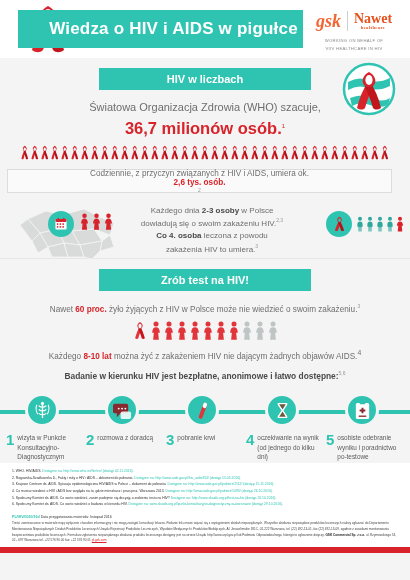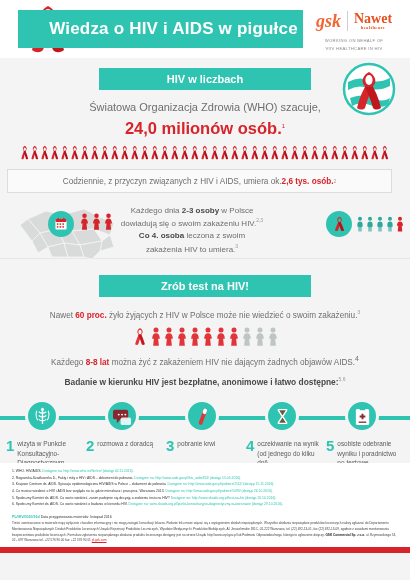--- a/index.html
+++ b/index.html
@@ -48,38 +48,38 @@
   .big-num { color:#d8232a; font-size:16.5px; font-weight:bold; margin-top:3px; position:relative; z-index:3; text-align:center;}
   .big-num sup { font-size:6px; font-weight:normal; color:#d8232a; }
   .globe { position:absolute; right:14px; top:4px; width:54px; height:54px; z-index:3; }
 
   .ribbon-row { display:flex; justify-content:center; gap:.5px; margin-top:7px; padding:0 10px; position:relative; z-index:3;}
   .ribbon-row svg { width:9.5px; height:15px; flex:0 0 auto; }
 
   .fact-box {
     margin:9px 18px 0 7px; background:#fafafa; border:1px solid #dcdcdc;
     height:24px; display:flex; align-items:center; justify-content:center;
-    font-size:8.2px; color:#6e6e6e; position:relative; z-index:3;
+    font-size:8.2px; color:#6e6e6e; position:relative; z-index:3;flex-direction:column;
   }
   .fact-box b { color:#d8232a; }
   .fact-box sup { font-size:5px; color:#9a9a9a; }
 
   .poland-row { position:relative; height:66px; margin-top:6px; z-index:3;}
   .poland-map { position:absolute; left:14px; top:2px; width:110px; height:62px; }
   .cal-circle { position:absolute; left:48px; top:12px; width:26px; height:26px; border-radius:50%; background:#2fc4b2; display:flex; align-items:center; justify-content:center;}
   .three-people { position:absolute; left:80px; top:14px; display:flex; gap:3px; }
-  .mid-text { position:absolute; left:112px; top:6px; width:160px; text-align:center; font-size:8px; line-height:1.55; color:#6e6e6e; }
+  .mid-text { position:absolute; left:132px; top:6px; width:160px; text-align:center; font-size:8px; line-height:1.55; color:#6e6e6e; }
   .mid-text b { color:#4a4a4a; }
   .mid-text sup { font-size:5px; color:#9a9a9a; }
   .right-cluster { position:absolute; right:6px; top:12px; display:flex; align-items:center; gap:4px;}
   .ribbon-circle { width:26px; height:26px; border-radius:50%; background:#2fc4b2; display:flex; align-items:center; justify-content:center; }
   .four-people { display:flex; gap:2px; align-items:flex-end; }
 
   
-  .sec2 { position:relative; background:#f4f4f4; padding-top:16px; height:205px; border-top:1px solid #e6e6e6;}
+  .sec2 { position:relative; background:#f4f4f4; padding-top:10px; height:205px; border-top:1px solid #e6e6e6;}
   .line-text { text-align:center; font-size:8.2px; color:#6e6e6e; margin-top:12px; position:relative; z-index:3; }
   .line-text b { color:#d8232a; }
   .line-text sup { font-size:5px; color:#9a9a9a; }
   .people-70 { display:flex; justify-content:center; align-items:center; gap:4px; margin-top:7px; position:relative; z-index:3;}
   .line-text2 { text-align:center; font-size:8.2px; color:#6e6e6e; margin-top:9px; position:relative; z-index:3; }
   .line-text2 b { color:#d8232a; }
   .line-text3 { text-align:center; font-size:8.4px; color:#4a4a4a; font-weight:bold; margin-top:10px; position:relative; z-index:3; }
   .line-text3 sup { font-size:5px; color:#9a9a9a; font-weight:normal;}
 
   .steps { position:relative; margin-top:12px; height:96px; z-index:3;}
@@ -182,21 +182,21 @@
       <path d="M27 18 C21 27 17 37 15 46 C18 48 21 48 23 46 C25 39 28 31 31 25 Z" fill="#d8232a"></path>
       <path d="M27 18 C33 27 37 37 39 46 C36 48 33 48 31 46 C29 39 26 31 23 25 Z" fill="#c0161d"></path>
       <path d="M27 10 C21 13 19 19 22 23 C24 26 30 26 32 23 C35 19 33 13 27 10 Z" fill="#d8232a"></path>
       <ellipse cx="27" cy="18" rx="3.6" ry="5" fill="#ffffff"></ellipse>
     </svg>
 
     <div class="who-text">
       <div>Światowa Organizacja Zdrowia (WHO) szacuje,</div>
     </div>
     <div class="big-num">
-      <span>24,0 milionów osób</span><span>.</span><sup>1</sup>
+      <span>36,7 milionów osób</span><span>.</span><sup>1</sup>
     </div>
 
     <div class="ribbon-row" id="ribbon-row">
         <svg viewBox="0 0 20 30" width="9.5" height="15">
           <path d="M10 9 C7 14 4.5 21 3 28 C4.8 29.6 6.4 29.6 7.6 28 C8.8 23 10.6 17.5 12.4 13.5 Z" fill="#d8232a"></path>
           <path d="M10 9 C13 14 15.5 21 17 28 C15.2 29.6 13.6 29.6 12.4 28 C11.2 23 9.4 17.5 7.6 13.5 Z" fill="#b41219"></path>
           <path d="M10 1 C6 3 4.9 7.4 7.1 10.6 C8.4 12.5 11.6 12.5 12.9 10.6 C15.1 7.4 14 3 10 1 Z" fill="#d8232a"></path>
           <ellipse cx="10" cy="8" rx="2.4" ry="3.4" fill="#f4f4f4"></ellipse>
         </svg>
         <svg viewBox="0 0 20 30" width="9.5" height="15">
@@ -472,21 +472,21 @@
         </div>
 
       <div class="mid-text">
         <div>
           <span>Każdego dnia </span><b>2-3 osoby</b><span> w Polsce</span>
         </div>
         <div>
           <span>dowiadują się o swoim zakażeniu HIV.</span><sup>2,3</sup>
         </div>
         <div>
-          <b>Co 4. osoba</b><span> leczona z swoim</span>
+          <b>Co 4. osoba</b><span> leczona z powodu</span>
         </div>
         <div>
           <span>zakażenia HIV to umiera.</span><sup>3</sup>
         </div>
       </div>
 
       <div class="right-cluster">
         <div class="ribbon-circle">
           <svg viewBox="0 0 20 24" width="13" height="16">
             <path d="M10 6 C7 11 4.5 17 3 22 C4.8 23.2 6.4 23.2 7.6 22 C8.8 18 10.6 13.6 12.4 10 Z" fill="#d8232a"></path>
@@ -575,21 +575,21 @@
             <path d="M7 8.5 C3.6 8.5 2 11 1.6 16 L4 16 L3 26 L11 26 L10 16 L12.4 16 C12 11 10.4 8.5 7 8.5 Z" fill="#bfc4c4"></path>
           </svg>
           <svg viewBox="0 0 14 26" width="10" height="19">
             <circle cx="7" cy="4" r="3.5" fill="#bfc4c4"></circle>
             <path d="M7 8.5 C3.6 8.5 2 11 1.6 16 L4 16 L3 26 L11 26 L10 16 L12.4 16 C12 11 10.4 8.5 7 8.5 Z" fill="#bfc4c4"></path>
           </svg>
         </div>
     </div>
 
     <div class="line-text2">
-      <span>Każdego </span><b>8-8 lat</b><span> można żyć z zakażeniem HIV nie dającym żadnych objawów AIDS.</span><sup>4</sup>
+      <span>Każdego </span><b>8-10 lat</b><span> można żyć z zakażeniem HIV nie dającym żadnych objawów AIDS.</span><sup>4</sup>
     </div>
 
     <div class="line-text3">
       <span>Badanie w kierunku HIV jest bezpłatne, anonimowe i łatwo dostępne:</span><sup>5,6</sup>
     </div>
 
     <div class="steps">
       <div class="steps-line"></div>
       <div id="steps-holder">
           <div class="step" style="left: 2px;">

